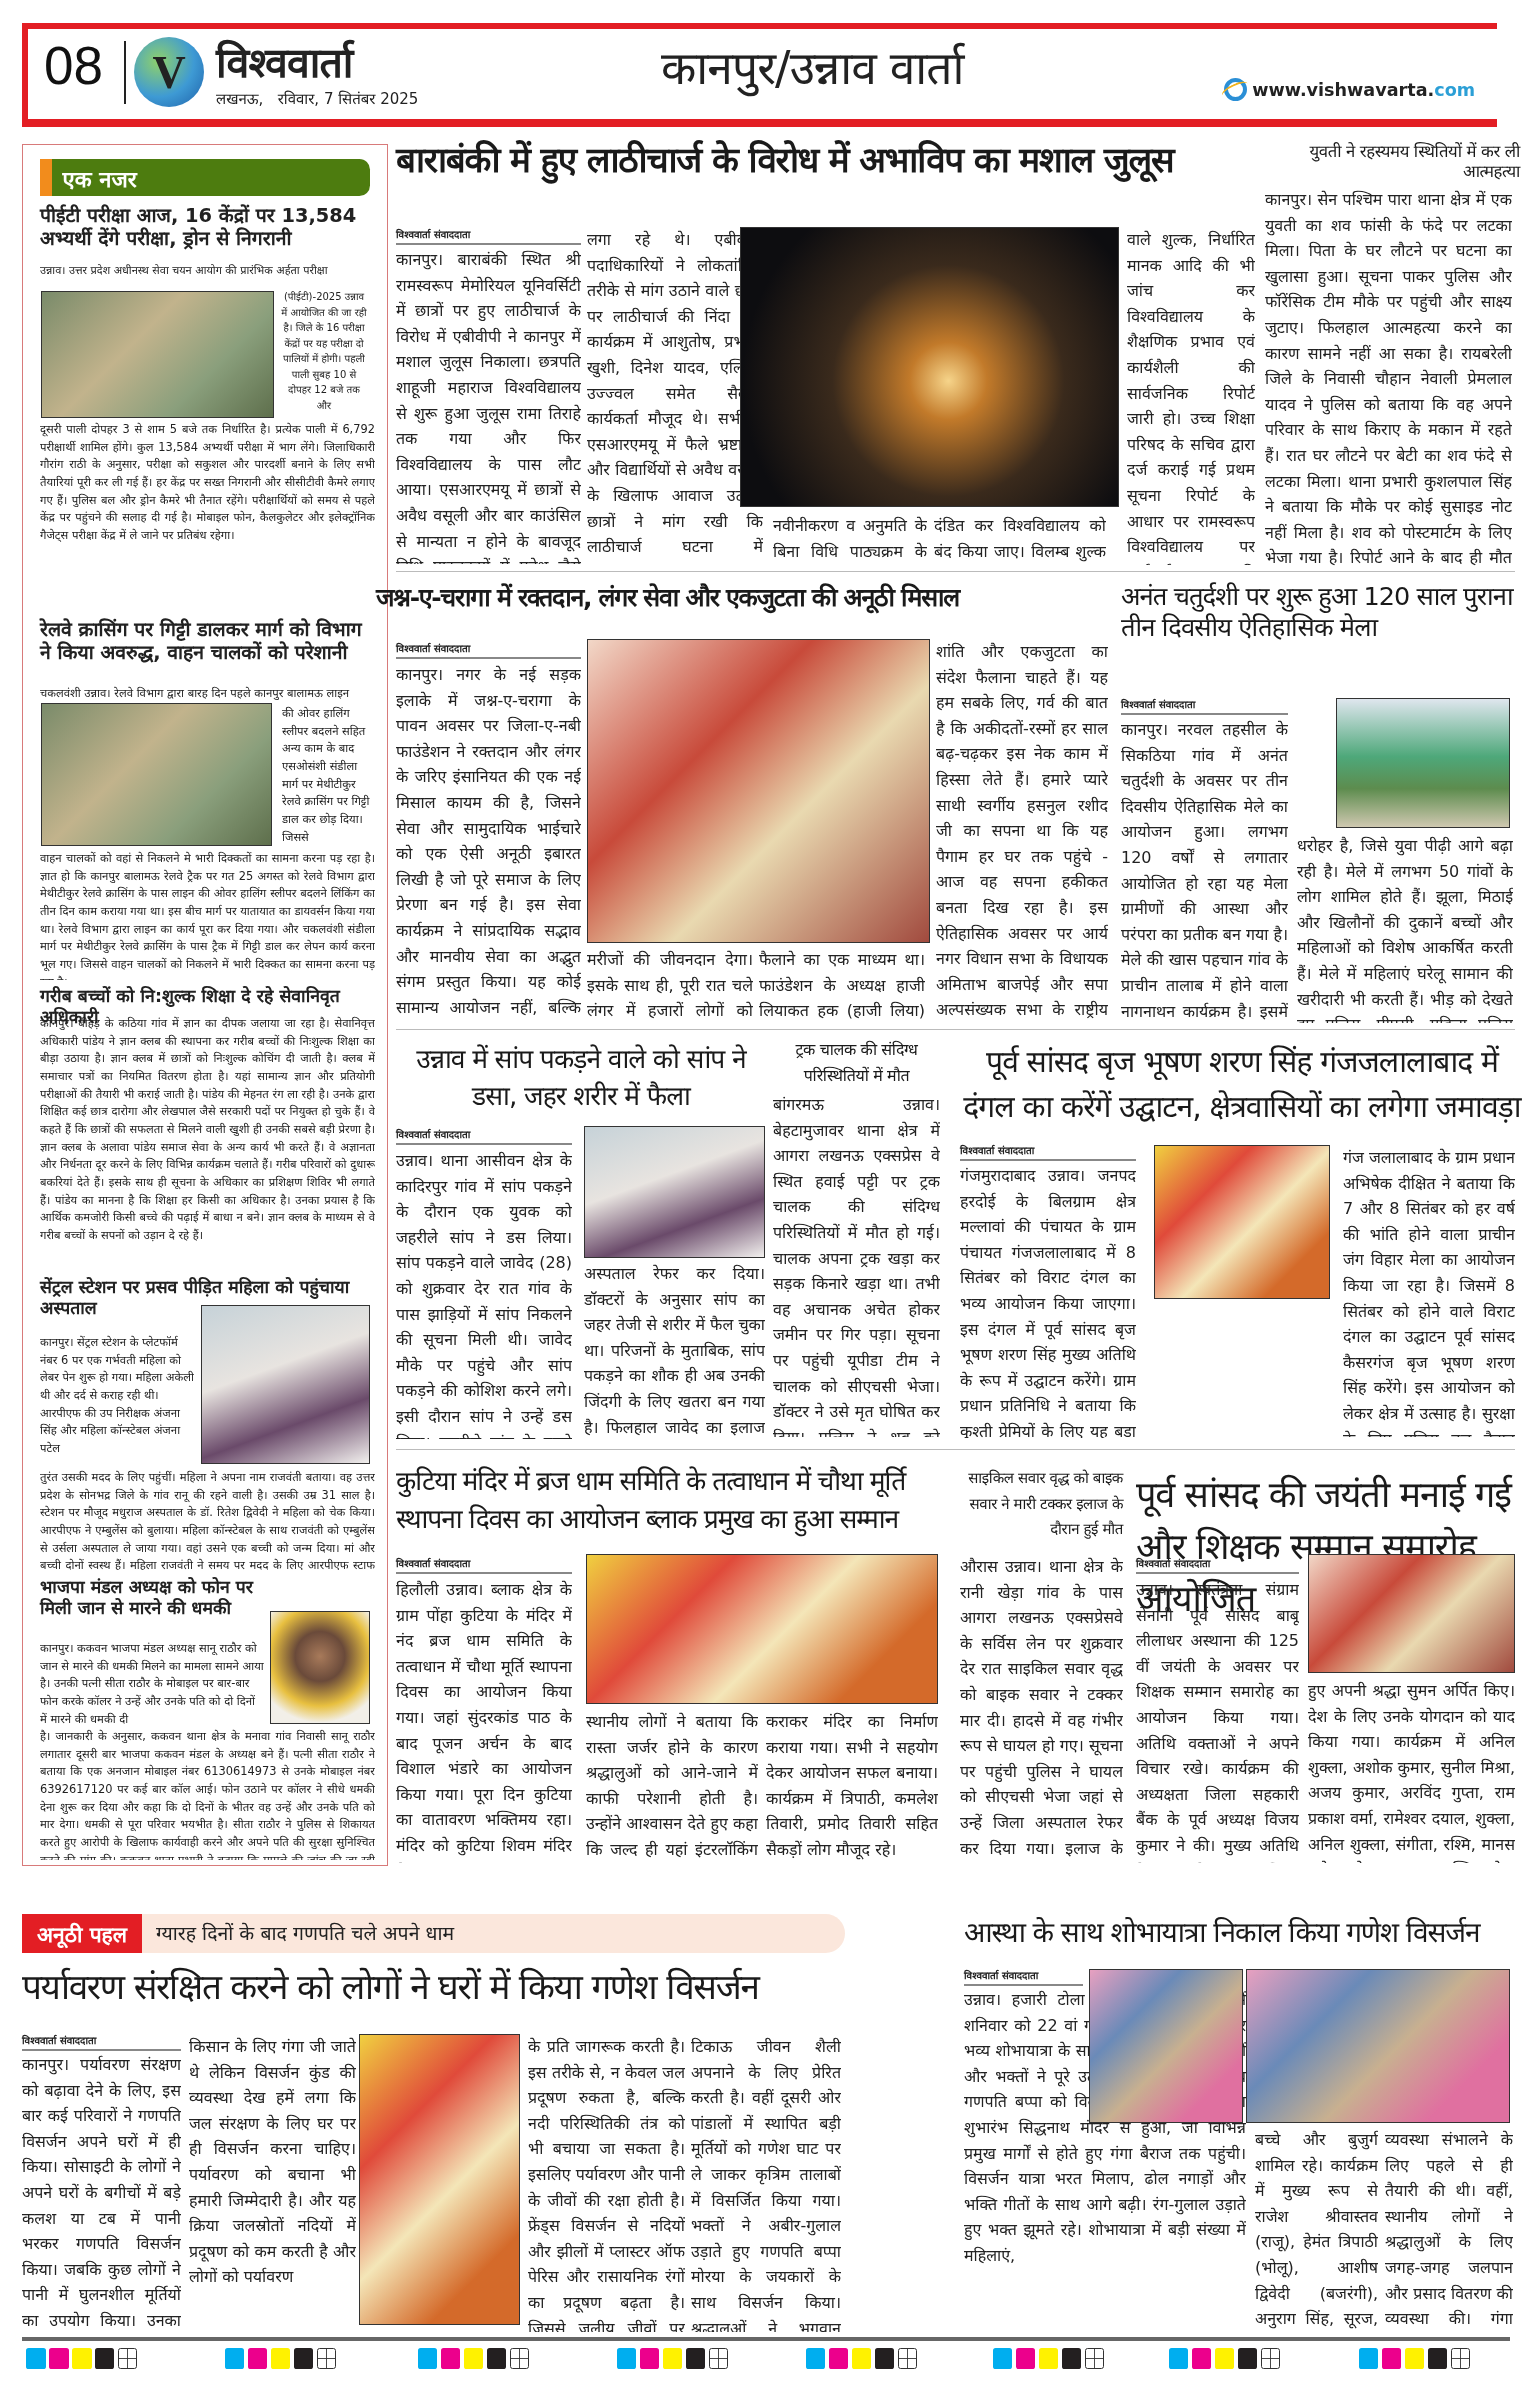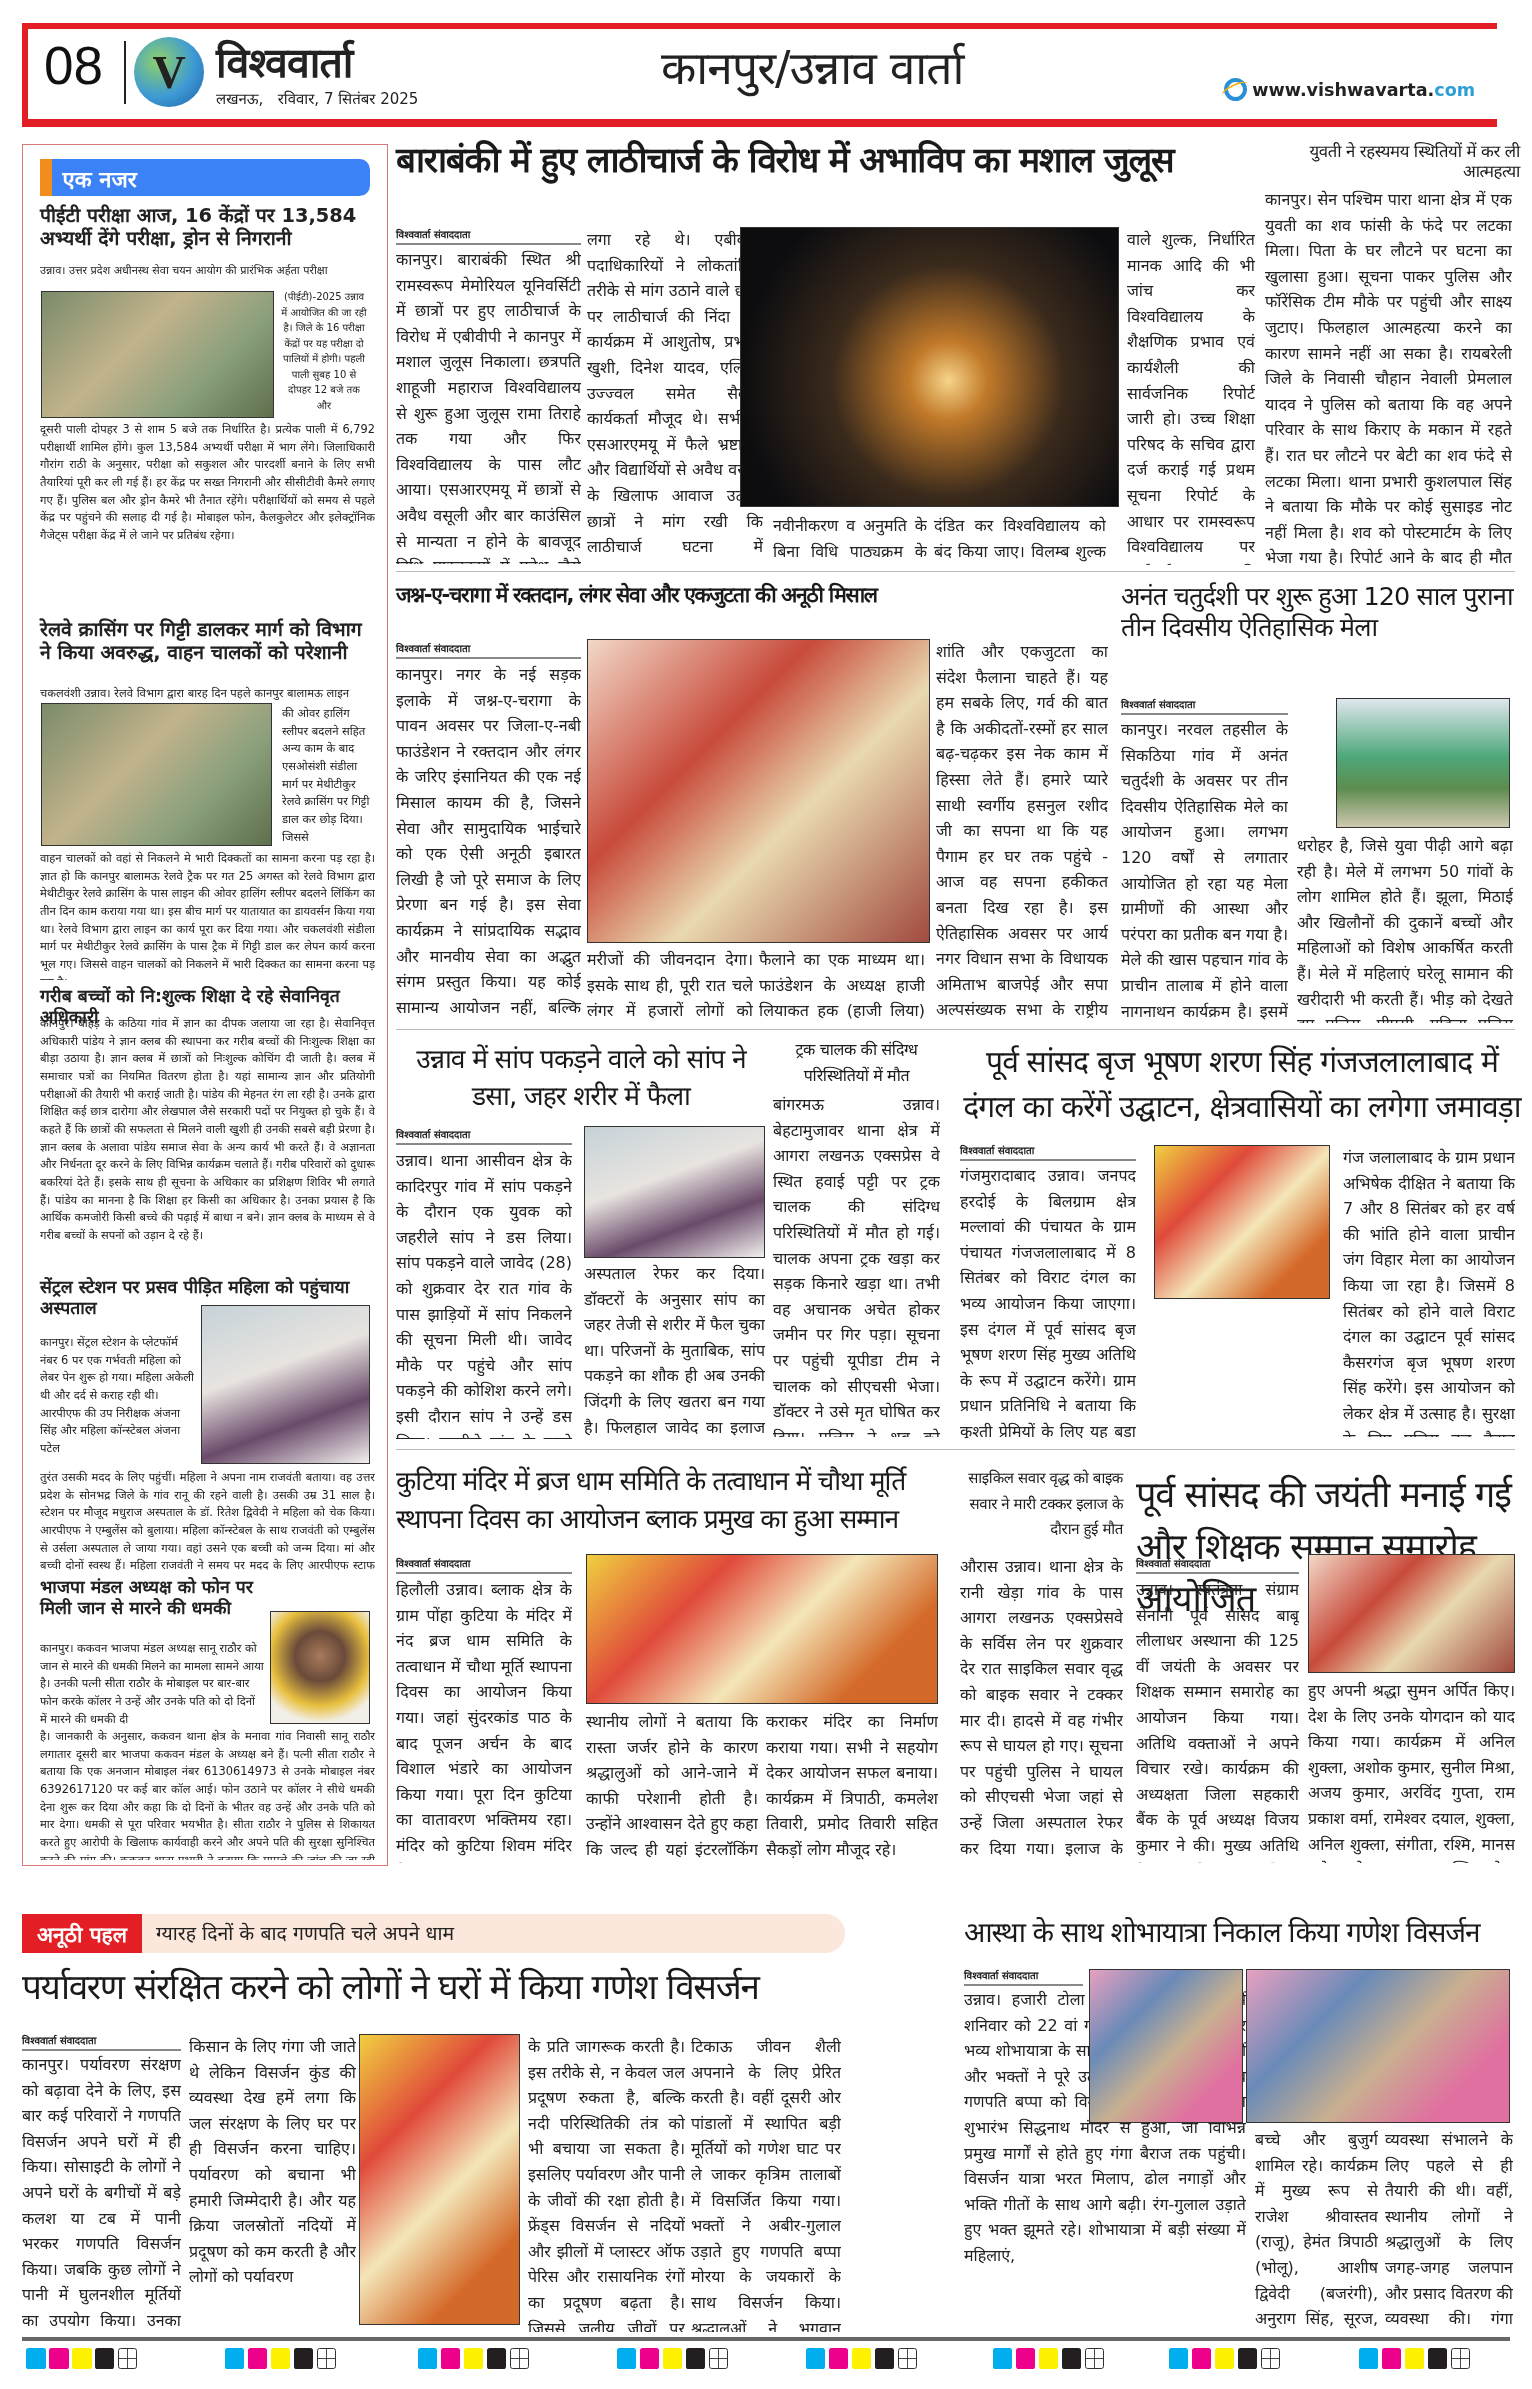--- a/index.html
+++ b/index.html
@@ -13,21 +13,21 @@
 .logo span{font-family:"Liberation Serif",serif;font-size:46px;font-weight:700;color:#222}
 .brand{left:216px;top:33px;font-size:41px;font-weight:700;color:#222;letter-spacing:-0.9px}
 .dateline{left:216px;top:88px;font-size:15px;color:#222}
 .section-title{left:661px;top:35px;font-size:46px;color:#222;letter-spacing:-0.9px}
 .website{left:1224px;top:78px;font-size:17.6px;font-weight:700;color:#222;display:flex;align-items:center;gap:5.3px}
 .website .com{color:#2b9fd6}
 .ie-icon{width:23px;height:23px;border-radius:50%;border:4.4px solid #2b8fd6;position:relative}
 .ie-icon::after{content:"";position:absolute;left:-7px;top:1.8px;width:28px;height:8.8px;border-top:2.6px solid #f2b21c;border-radius:50%;transform:rotate(-25deg)}
 
 .sidebar{left:22px;top:144px;width:366px;height:1722px;border:1.8px solid #d87a7a}
-.ek-nazar{left:40px;top:159px;width:330px;height:37px;background:#3b82f6;border-radius:0 10.6px 10.6px 0;border-left:12.3px solid #f28c1c;color:#fff;font-size:22px;font-weight:700;padding:3.5px 10.6px}
+.ek-nazar{left:40px;top:159px;width:330px;height:37px;background:#4d7c0f;border-radius:0 10.6px 10.6px 0;border-left:12.3px solid #f28c1c;color:#fff;font-size:22px;font-weight:700;padding:3.5px 10.6px}
 .sb-h{position:absolute;left:40px;width:335px;font-weight:700;color:#222;line-height:1.2}
 .sb-txt{position:absolute;left:40px;width:335px;font-size:11.4px;line-height:1.55;color:#222;text-align:justify}
 .img{position:absolute;background:linear-gradient(135deg,#7a8b6a,#c2b38c 40%,#8a9f7c 70%,#5e6f4c);border:1.8px solid #333}
 .img.night{background:radial-gradient(circle at 55% 55%,#f6d48a 0,#c27a2a 15%,#3a2a1c 45%,#0d0d10 80%)}
 .img.indoor{background:linear-gradient(135deg,#f2d8c8,#c84a3a 35%,#e9d9b0 60%,#a14a3e)}
 .img.person{background:radial-gradient(circle at 50% 40%,#a87a5a 0,#6a4a3a 30%,#e8c040 60%,#f2efe8 80%)}
 .img.statue{background:linear-gradient(180deg,#dfe6ee 0,#4ea87a 45%,#5d8c4e 70%,#cfc8b0)}
 .img.hospital{background:linear-gradient(160deg,#c6d2d8,#e8e4e0 40%,#6a4a6a 70%,#f2f0ee)}
 .img.crowd{background:linear-gradient(135deg,#e8a0c0,#6a8ab8 30%,#c8b090 55%,#e070a0 80%)}
 .img.colorful{background:linear-gradient(135deg,#f0d040,#e04a3a 30%,#f4e6b8 55%,#d46a2a 80%)}
@@ -97,21 +97,21 @@
 <div class="col" style="left:396px;top:247px;width:185px;height:317px">कानपुर। बाराबंकी स्थित श्री रामस्वरूप मेमोरियल यूनिवर्सिटी में छात्रों पर हुए लाठीचार्ज के विरोध में एबीवीपी ने कानपुर में मशाल जुलूस निकाला। छत्रपति शाहूजी महाराज विश्वविद्यालय से शुरू हुआ जुलूस रामा तिराहे तक गया और फिर विश्वविद्यालय के पास लौट आया। एसआरएमयू में छात्रों से अवैध वसूली और बार काउंसिल से मान्यता न होने के बावजूद विधि पाठ्यक्रमों में प्रवेश जैसे मुद्दों पर छात्र आंदोलन कर रहे थे। विश्वविद्यालय प्रशासन ने पुलिस और बाहरी तत्वों की मदद से आंदोलन को दबाने का प्रयास किया। इस दौरान कई छात्र घायल हुए। नगर में निकाले गए जुलूस में शामिल छात्र-छात्राएं और कार्यकर्ता मशालें और तख्तियां लेकर चल रहे थे। वे न्याय दो-न्याय दो और एबीवीपी डायनामाइट, शिक्षा के दलालों को खत्म करो जैसे नारे</div>
 <div class="col" style="left:587px;top:227px;width:176px;height:336px">लगा रहे थे। एबीवीपी पदाधिकारियों ने लोकतांत्रिक तरीके से मांग उठाने वाले छात्रों पर लाठीचार्ज की निंदा की। कार्यक्रम में आशुतोष, प्रभात, खुशी, दिनेश यादव, एल्विन, उज्ज्वल समेत सैकड़ों कार्यकर्ता मौजूद थे। सभी ने एसआरएमयू में फैले भ्रष्टाचार और विद्यार्थियों से अवैध वसूली के खिलाफ आवाज उठाई। छात्रों ने मांग रखी कि लाठीचार्ज घटना में पुलिसकर्मियों और बाहरी गुंडों सहित सभी दोषियों पर मुकदमा दर्ज कर कठोरतम कार्यवाही सुनिश्चित हो। किसके आदेश पर लाठीचार्ज किया गया, यह प्रश्न अभी भी अनुत्तरित है जिनका उत्तर अतिशीघ्र सार्वजनिक किया जाए। विधि छात्रों के वर्तमान को भ्रम में रखकर भविष्य के साथ खिलवाड़ कर</div>
 <div class="img night" style="left:740px;top:227px;width:379px;height:280px"></div>
 <div class="col" style="left:773px;top:513px;width:154px;height:53px">नवीनीकरण व अनुमति के बिना विधि पाठ्यक्रम के अवैध संचालन की समग्र व तथ्यात्मक जांच की जाए व पूरी प्रक्रिया में जिम्मेदार प्रशासनिक अधिकारियों को</div>
 <div class="col" style="left:934px;top:513px;width:172px;height:53px">दंडित कर विश्वविद्यालय को बंद किया जाए। विलम्ब शुल्क के नाम पर अर्थदण्ड के रूप में बड़ी धनराशि की उगाही, सामाजिक कल्याण के नाम पर लिए जाने</div>
 <div class="col" style="left:1127px;top:227px;width:128px;height:338px">वाले शुल्क, निर्धारित मानक आदि की भी जांच कर विश्वविद्यालय के शैक्षणिक प्रभाव एवं कार्यशैली की सार्वजनिक रिपोर्ट जारी हो। उच्च शिक्षा परिषद के सचिव द्वारा दर्ज कराई गई प्रथम सूचना रिपोर्ट के आधार पर रामस्वरूप विश्वविद्यालय पर कार्रवाई आरम्भ की जाए। श्री रामस्वरूप विश्वविद्यालय ने लगभग 6 बीघे सरकारी भूमि पर अवैध कब्जा कर लिया था। इस मामले में कोर्ट पहुंचा, जिसने 25 अगस्त 2025 को विश्वविद्यालय प्रबंधन पर 27.96 लाख जुर्माना लगाते हुए कब्जा हटाने का आदेश दिया। कोर्ट ने 15 दिन में जुर्माना अदा कर स्वयं अवैध निर्माण हटाने का निर्देश दिया है। अवैध निर्माण पर कार्यवाही की जाए।</div>
 
 <div class="hl" style="left:1265px;top:141px;width:255px;font-size:16.7px;font-weight:400;letter-spacing:-0.4px;text-align:right">युवती ने रहस्यमय स्थितियों में कर ली आत्महत्या</div>
 <div class="col" style="left:1265px;top:187px;width:247px;height:379px">कानपुर। सेन पश्चिम पारा थाना क्षेत्र में एक युवती का शव फांसी के फंदे पर लटका मिला। पिता के घर लौटने पर घटना का खुलासा हुआ। सूचना पाकर पुलिस और फॉरेंसिक टीम मौके पर पहुंची और साक्ष्य जुटाए। फिलहाल आत्महत्या करने का कारण सामने नहीं आ सका है। रायबरेली जिले के निवासी चौहान नेवाली प्रेमलाल यादव ने पुलिस को बताया कि वह अपने परिवार के साथ किराए के मकान में रहते हैं। रात घर लौटने पर बेटी का शव फंदे से लटका मिला। थाना प्रभारी कुशलपाल सिंह ने बताया कि मौके पर कोई सुसाइड नोट नहीं मिला है। शव को पोस्टमार्टम के लिए भेजा गया है। रिपोर्ट आने के बाद ही मौत के कारण स्पष्ट होगा।</div>
 
-<div class="hl" style="left:396px;top:583px;font-size:21px">जश्न-ए-चरागा में रक्तदान, लंगर सेवा और एकजुटता की अनूठी मिसाल</div>
+<div class="hl" style="left:376px;top:583px;font-size:25px">जश्न-ए-चरागा में रक्तदान, लंगर सेवा और एकजुटता की अनूठी मिसाल</div>
 <div class="byline" style="left:396px;top:641px;width:185px">विश्ववार्ता संवाददाता</div>
 <div class="col" style="left:396px;top:662px;width:185px;height:361px">कानपुर। नगर के नई सड़क इलाके में जश्न-ए-चरागा के पावन अवसर पर जिला-ए-नबी फाउंडेशन ने रक्तदान और लंगर के जरिए इंसानियत की एक नई मिसाल कायम की है, जिसने सेवा और सामुदायिक भाईचारे को एक ऐसी अनूठी इबारत लिखी है जो पूरे समाज के लिए प्रेरणा बन गई है। इस सेवा कार्यक्रम ने सांप्रदायिक सद्भाव और मानवीय सेवा का अद्भुत संगम प्रस्तुत किया। यह कोई सामान्य आयोजन नहीं, बल्कि एक ऐसा सामूहिक प्रयास था जहाँ समाज के हर वर्ग, हर उम्र और हर धर्म के लोगों ने बढ़-चढ़कर भाग लेकर एकजुटता का संदेश दिया। फाउंडेशन के अनुसार, इस दौरान लगभग 200 यूनिट रक्त एकत्रित किया गया, जो हर साल बिगड़ते गर्मी के बावजूद मरीजों को नई जिंदगी देने का काम करेगा। यह निर्णय किसी एक व्यक्ति का नहीं बल्कि एक सामुदायिक</div>
 <div class="img indoor" style="left:587px;top:639px;width:343px;height:304px"></div>
 <div class="col" style="left:587px;top:947px;width:166px;height:77px">मरीजों की जीवनदान देगा। इसके साथ ही, पूरी रात चले लंगर में हजारों लोगों को निरावर्ष भाव से स्वादिष्ट भोजन कराया गया। यह लंगर सिर्फ पेट भरने के लिए नहीं, बल्कि दिलों को जोड़ने और आपसी प्यार की रोशनी</div>
 <div class="col" style="left:759px;top:947px;width:166px;height:77px">फैलाने का एक माध्यम था। फाउंडेशन के अध्यक्ष हाजी लियाकत हक (हाजी लिया) ने इस मौके पर कहा कि हमारा मकसद सिर्फ रक्त इकट्ठा करना नहीं है। हम नफरतों और जरूरतमंदों की सेवा के जरिए समाज में</div>
 <div class="col" style="left:936px;top:639px;width:172px;height:384px">शांति और एकजुटता का संदेश फैलाना चाहते हैं। यह हम सबके लिए, गर्व की बात है कि अकीदतों-रस्मों हर साल बढ़-चढ़कर इस नेक काम में हिस्सा लेते हैं। हमारे प्यारे साथी स्वर्गीय हसनुल रशीद जी का सपना था कि यह पैगाम हर घर तक पहुंचे - आज वह सपना हकीकत बनता दिख रहा है। इस ऐतिहासिक अवसर पर आर्य नगर विधान सभा के विधायक अमिताभ बाजपेई और सपा अल्पसंख्यक सभा के राष्ट्रीय सचिव हिमायत सूफी, कैंसिर कंपनी के लिए अध्यक्ष, कबीर प्रकार, बरबादिया फार्मे बिचार और सैयद पाने की। जिला-ए-नबी फाउंडेशन का यह प्रयास साबित करता है कि सेवा और इंसानियत ही असल पूजा है। जो हर धर्म को एक साथ जोड़ती है।</div>
 
 <div class="hl" style="left:1121px;top:581px;width:401px;font-size:25.5px;font-weight:400;letter-spacing:-0.9px">अनंत चतुर्दशी पर शुरू हुआ 120 साल पुराना तीन दिवसीय ऐतिहासिक मेला</div>
 <div class="byline" style="left:1121px;top:697px;width:167px">विश्ववार्ता संवाददाता</div>
 <div class="col" style="left:1121px;top:717px;width:167px;height:306px">कानपुर। नरवल तहसील के सिकठिया गांव में अनंत चतुर्दशी के अवसर पर तीन दिवसीय ऐतिहासिक मेले का आयोजन हुआ। लगभग 120 वर्षों से लगातार आयोजित हो रहा यह मेला ग्रामीणों की आस्था और परंपरा का प्रतीक बन गया है। मेले की खास पहचान गांव के प्राचीन तालाब में होने वाला नागनाथन कार्यक्रम है। इसमें बच्चे भगवान कृष्ण और बहादुर झांकियों में भाग लेते हैं। सांस्कृतिक संध्या में संगीत मंच पर आकर्षक लोक नृत्य भी प्रस्तुत किए जाते हैं। मेले के दौरान लगभग 3 किलोमीटर लंबे क्षेत्र में दुकानें सजाई जाती हैं। इनमें झूले, मिठाई, खिलौने और घरेलू सामान की दुकानें प्रमुख आकर्षण हैं। रात में सांस्कृतिक कार्यक्रम भी आयोजित किए जाते हैं। मेला अध्यक्ष मनीष सिंह परिहार ने बताया कि यह आयोजन बुजुर्गों की</div>

